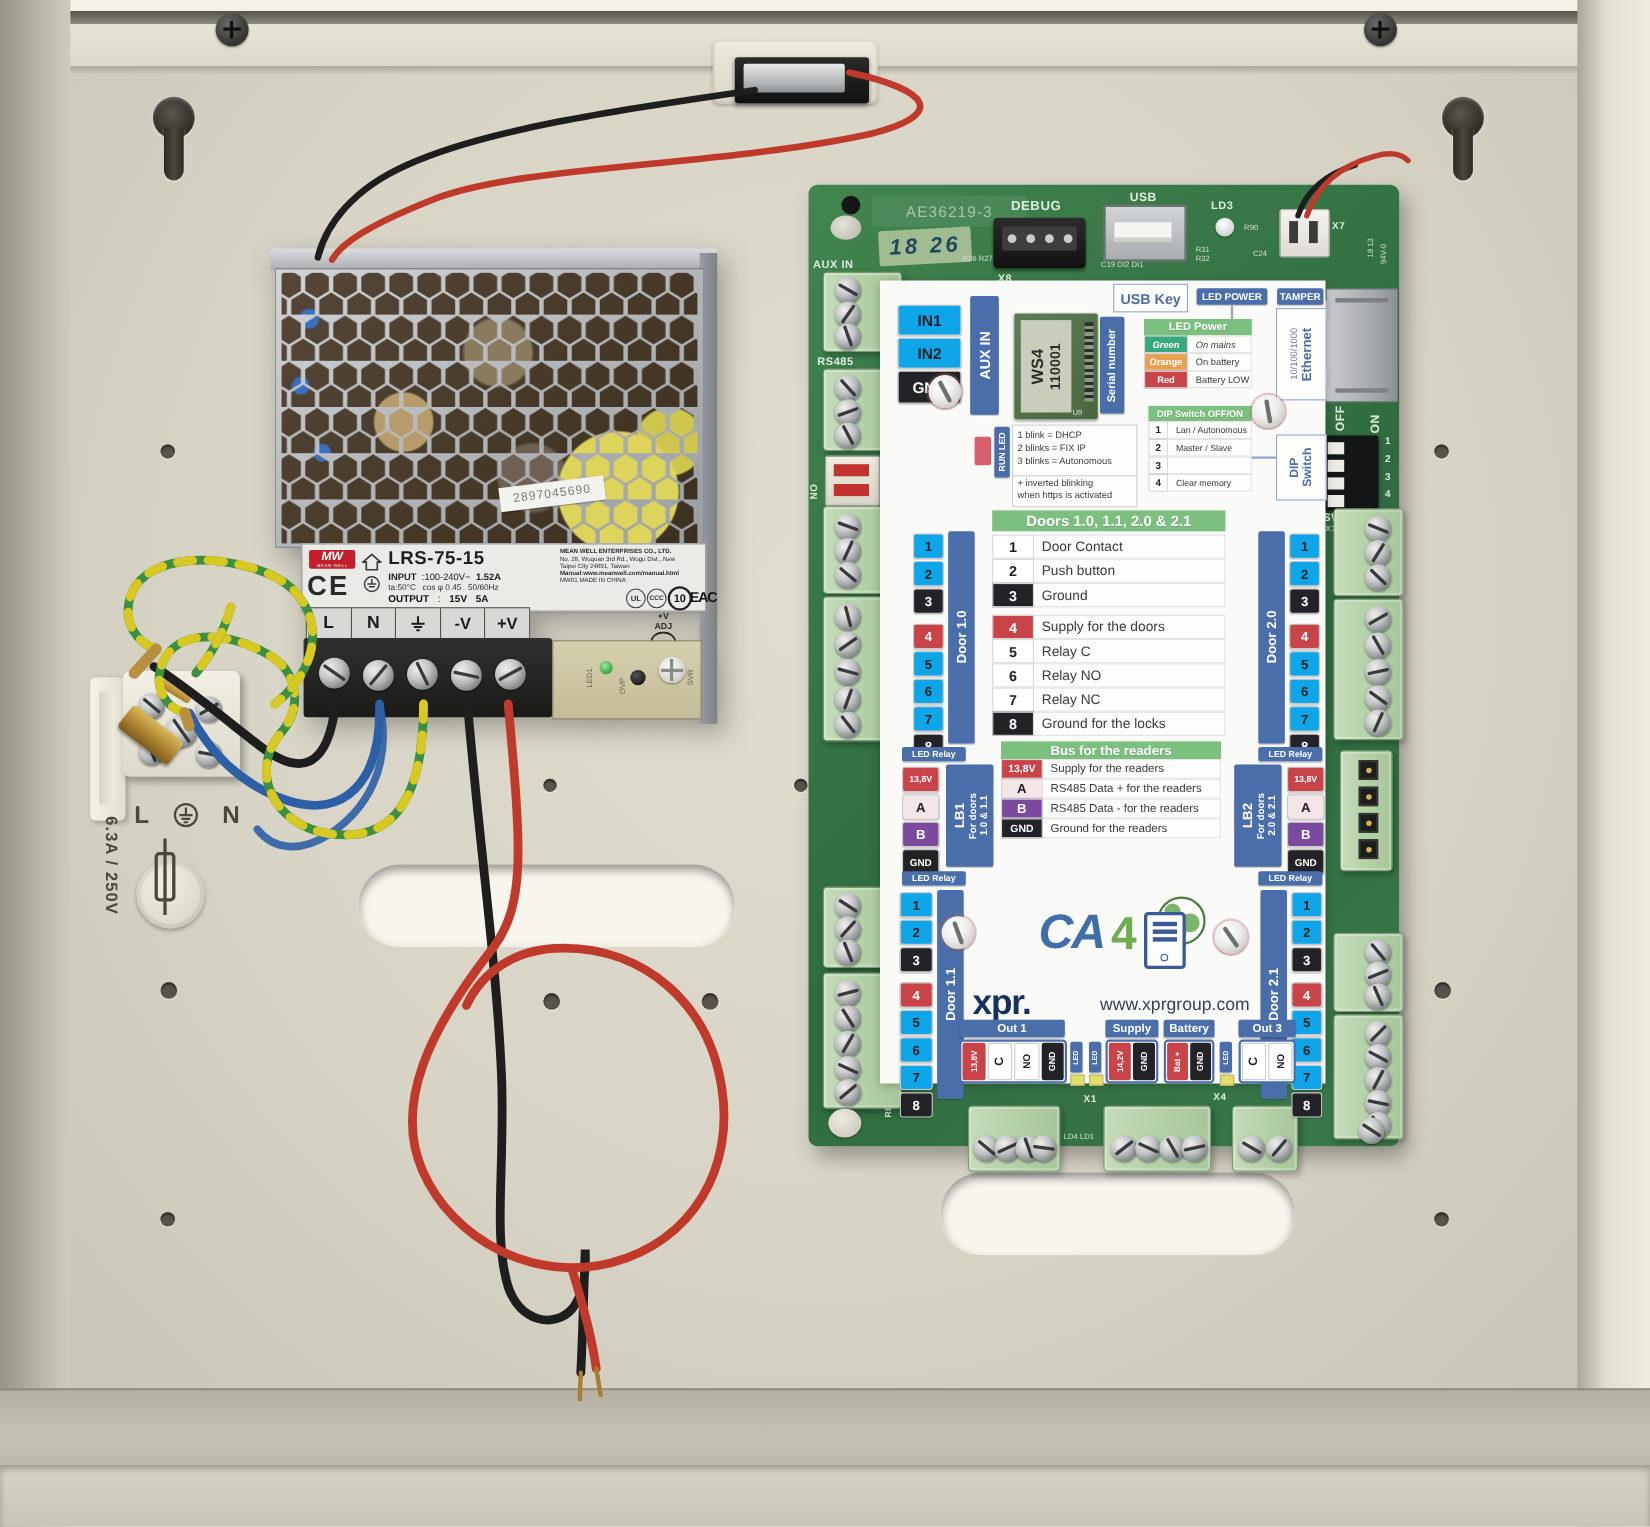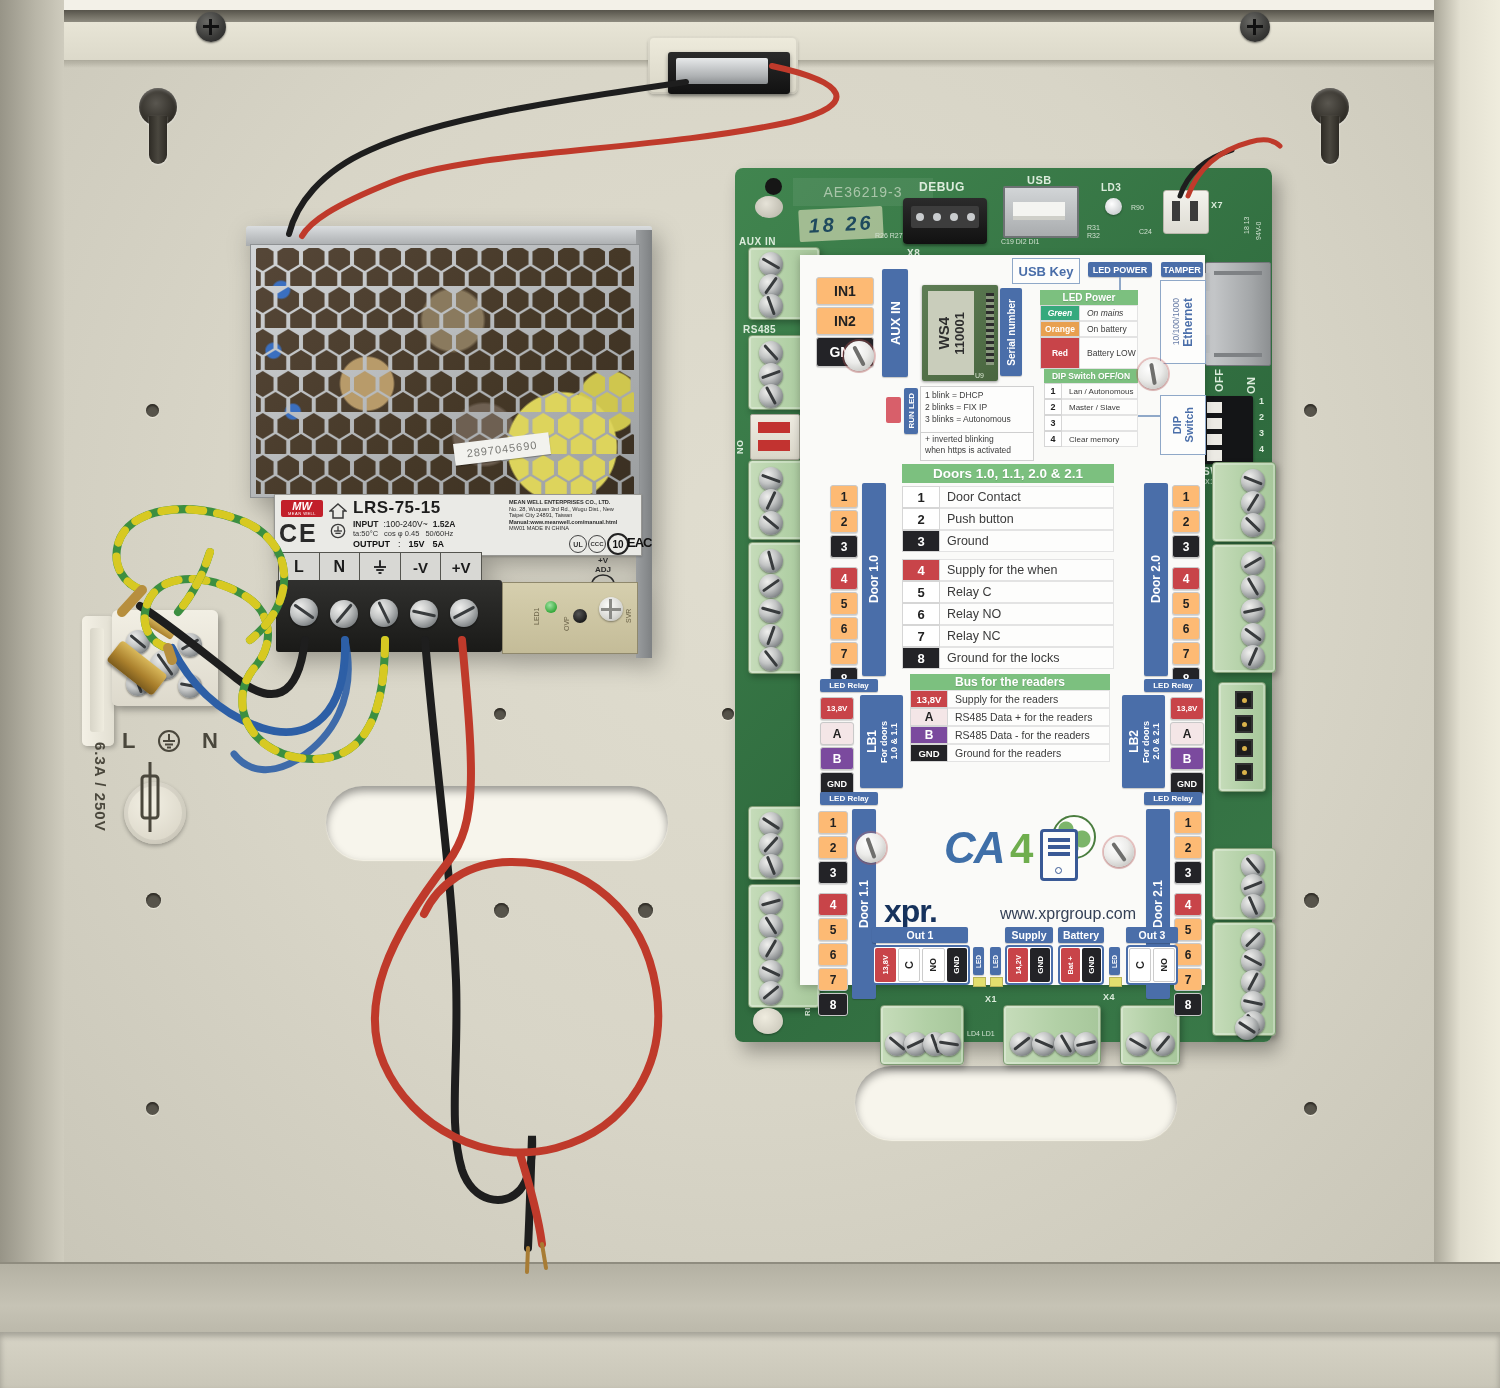--- a/index.html
+++ b/index.html
@@ -22,21 +22,21 @@
   .othead{background:#7cc07f;color:#fff;font-weight:bold;text-align:center;text-shadow:0 1px 1px rgba(0,0,0,.15);}
   .otrow{display:flex;}
   .opin{text-align:center;font-weight:bold;border:1px solid #d6d6d6;background:#fff;color:#222;display:flex;align-items:center;justify-content:center;}
   .odesc{flex:1;border:1px solid #e3e3e3;border-left:none;padding-left:7px;background:#fdfdfc;color:#3a3a3a;display:flex;align-items:center;}
   .pk-b{background:#232327 !important;color:#fff !important;}
   .pk-r{background:#c84449 !important;color:#fff !important;}
   .pk-p{background:#7b4a9e !important;color:#fff !important;}
   .pk-a{background:#f4e6e7 !important;color:#222 !important;}
   .pk-g{background:#36a97d !important;color:#fff !important;}
   .pk-o{background:#e8a050 !important;color:#fff !important;}
-  .pcell{height:21px;margin:2px 0;border-radius:3px;display:flex;align-items:center;justify-content:center;font-weight:bold;font-size:12px;border:1px solid #c9c9c9;background:#fdba74;color:#222;box-shadow:0 1px 1px rgba(0,0,0,.15);}
+  .pcell{height:21px;margin:2px 0;border-radius:3px;display:flex;align-items:center;justify-content:center;font-weight:bold;font-size:12px;border:1px solid #c9c9c9;background:#0ea5e9;color:#222;box-shadow:0 1px 1px rgba(0,0,0,.15);}
   .gap8{margin-top:9px !important;}
   .silk{color:#dcecdc;font-weight:bold;letter-spacing:.5px;}
   .tiny{font-size:7px;color:#cfe0cf;letter-spacing:0;}
 </style>
 </head>
 <body>
 
 <div id="scene">
 
   <div class="abs" style="left:62px;top:62px;width:1374px;height:1202px;background:radial-gradient(ellipse at 50% 40%,#e0ddcf 0%,#d8d5c7 55%,#c9c6b8 100%);"></div>
@@ -567,21 +567,21 @@
       <div class="abs" style="left:240px;top:35px;width:98px;font-size:9px;">
         <div class="othead" style="height:15px;line-height:15px;font-size:10px;">LED Power</div>
         <div class="otrow" style="height:16px;font-style:italic;">
           <div class="opin pk-g" style="width:38px;font-size:8.5px;">Green</div>
           <div class="odesc" style="font-size:8.5px;">On mains</div>
         </div>
         <div class="otrow" style="height:16px;">
           <div class="opin pk-o" style="width:38px;font-size:8.5px;">Orange</div>
           <div class="odesc" style="font-size:8.5px;">On battery</div>
         </div>
-        <div class="otrow" style="height:32px;">
+        <div class="otrow" style="height:16px;">
           <div class="opin pk-r" style="width:38px;font-size:8.5px;">Red</div>
           <div class="odesc" style="font-size:8.5px;">Battery LOW</div>
         </div>
       </div>
 
       <div class="abs" style="left:86px;top:142px;width:15px;height:26px;background:#d85f6a;border-radius:2px;"></div>
       <div class="abs btag" style="left:104px;top:133px;width:14px;height:46px;">
           <span class="vt" style="font-size:8px;">RUN LED</span>
         </div>
       <div class="abs" style="left:120px;top:131px;width:104px;height:44px;background:#fdfdfc;border:1px solid #cfcfcf;padding:2px 4px;font-size:8.5px;line-height:12px;color:#3c3c3c;">
@@ -633,21 +633,21 @@
             <div class="opin" style="width:36px;font-size:13px;">2</div>
             <div class="odesc" style="font-size:12.5px;">Push button</div>
           </div>
         <div class="otrow" style="height:22px;">
             <div class="opin pk-b" style="width:36px;font-size:13px;">3</div>
             <div class="odesc" style="font-size:12.5px;">Ground</div>
           </div>
         <div style="height:7px;"></div>
         <div class="otrow" style="height:22px;">
             <div class="opin pk-r" style="width:36px;font-size:13px;">4</div>
-            <div class="odesc" style="font-size:12.5px;">Supply for the when</div>
+            <div class="odesc" style="font-size:12.5px;">Supply for the doors</div>
           </div>
         <div class="otrow" style="height:22px;">
             <div class="opin" style="width:36px;font-size:13px;">5</div>
             <div class="odesc" style="font-size:12.5px;">Relay C</div>
           </div>
         <div class="otrow" style="height:22px;">
             <div class="opin" style="width:36px;font-size:13px;">6</div>
             <div class="odesc" style="font-size:12.5px;">Relay NO</div>
           </div>
         <div class="otrow" style="height:22px;">

